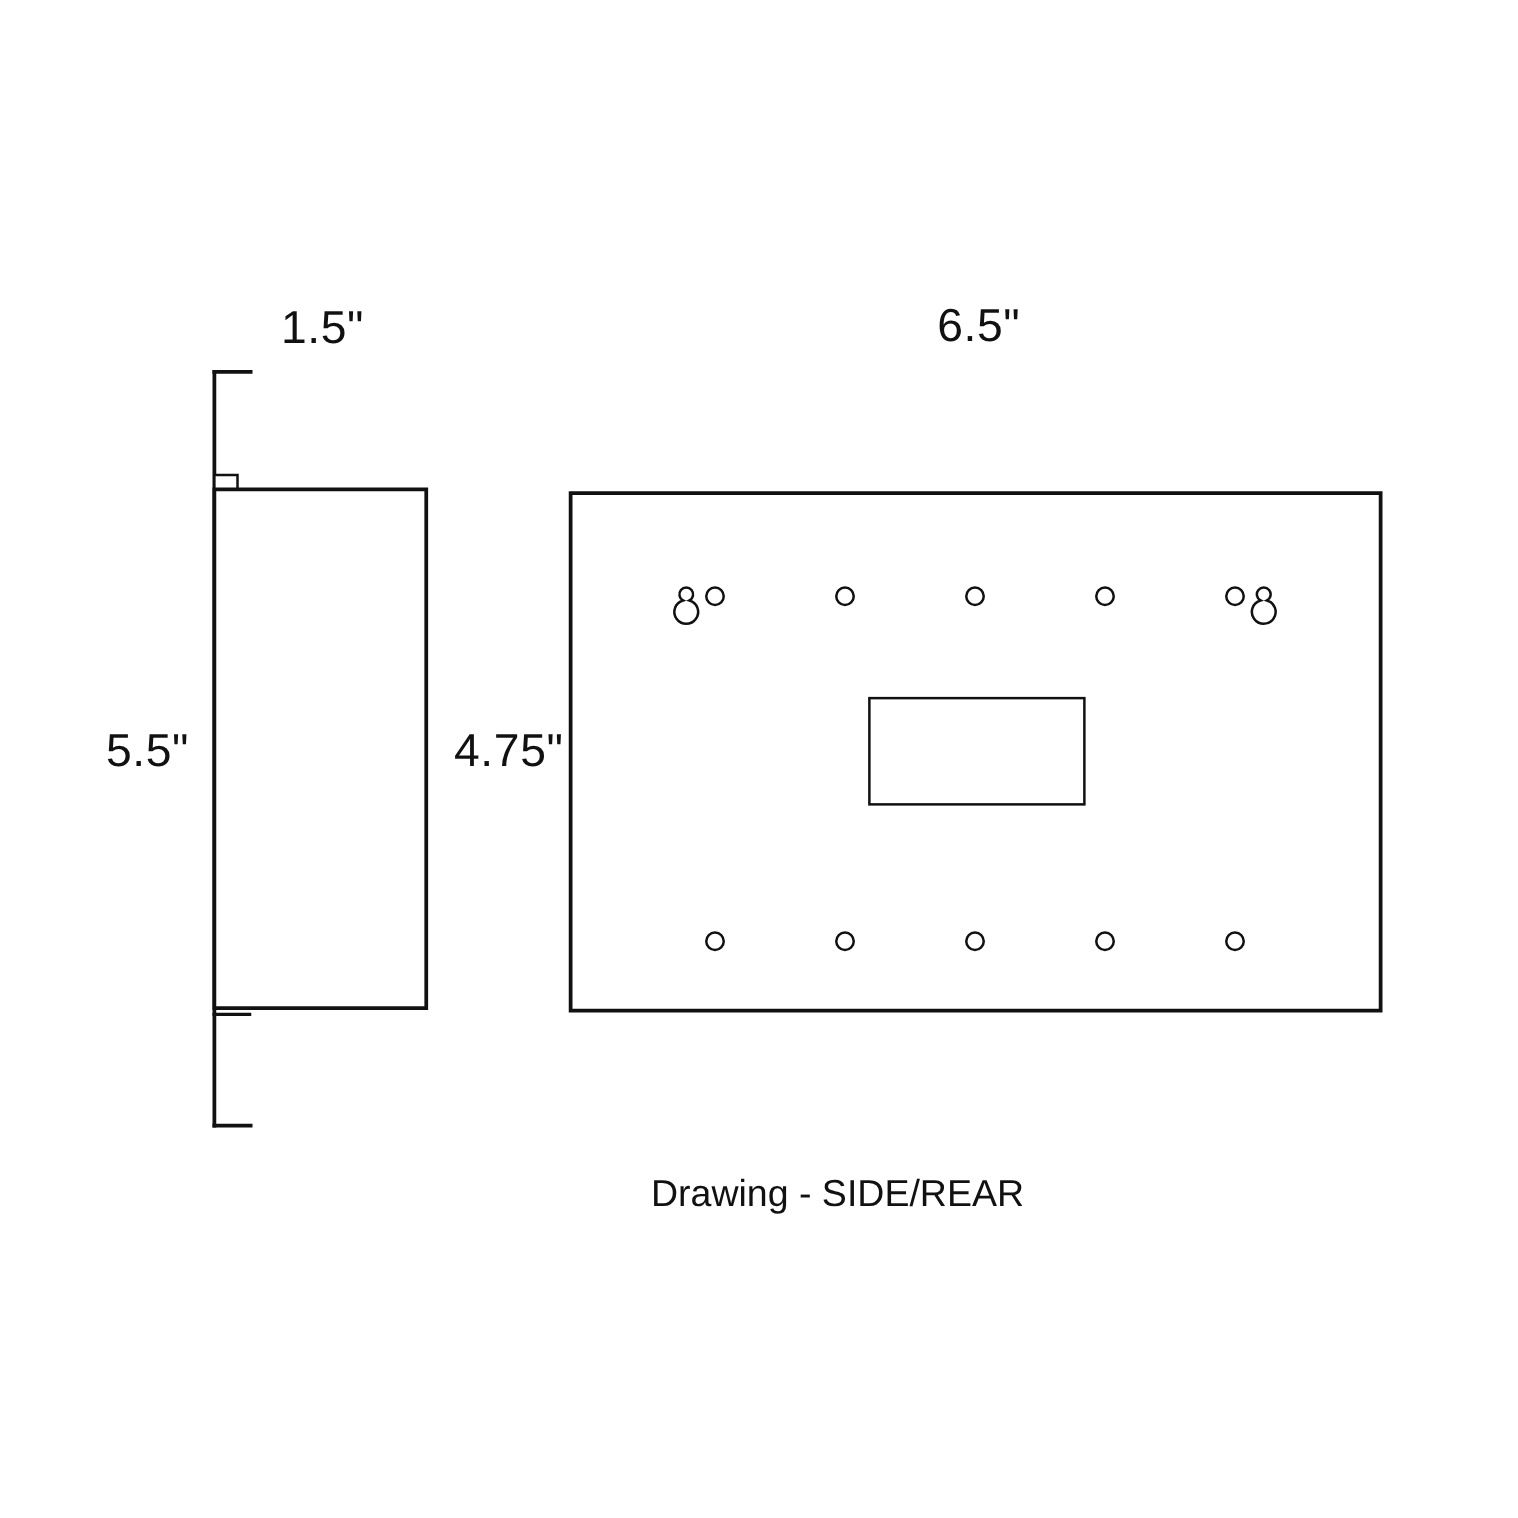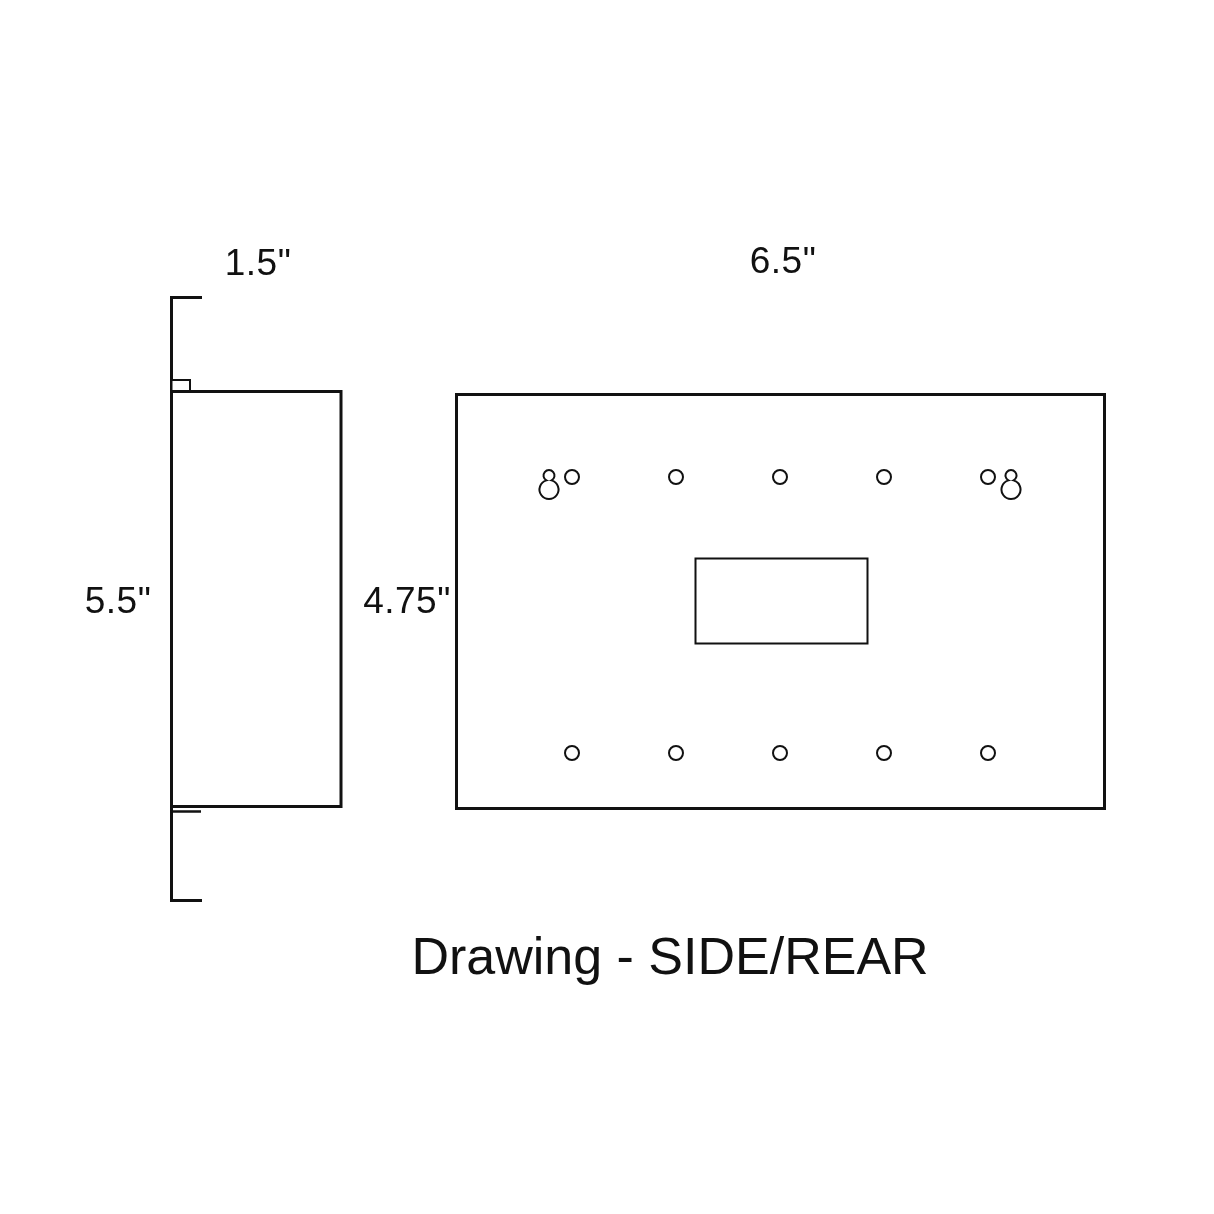--- a/index.html
+++ b/index.html
@@ -26,21 +26,21 @@
     transform: translate(-50%, -50%);
     font-size: 37px;
     line-height: 1;
     color: #111111;
     white-space: nowrap;
     letter-spacing: 0.5px;
   }
   .caption {
     position: absolute;
     transform: translate(-50%, -50%);
-    font-size: 52px;
+    font-size: 30px;
     line-height: 1;
     color: #111111;
     white-space: nowrap;
   }
 </style>
 </head>
 <body>
 
 <div class="canvas">
 

